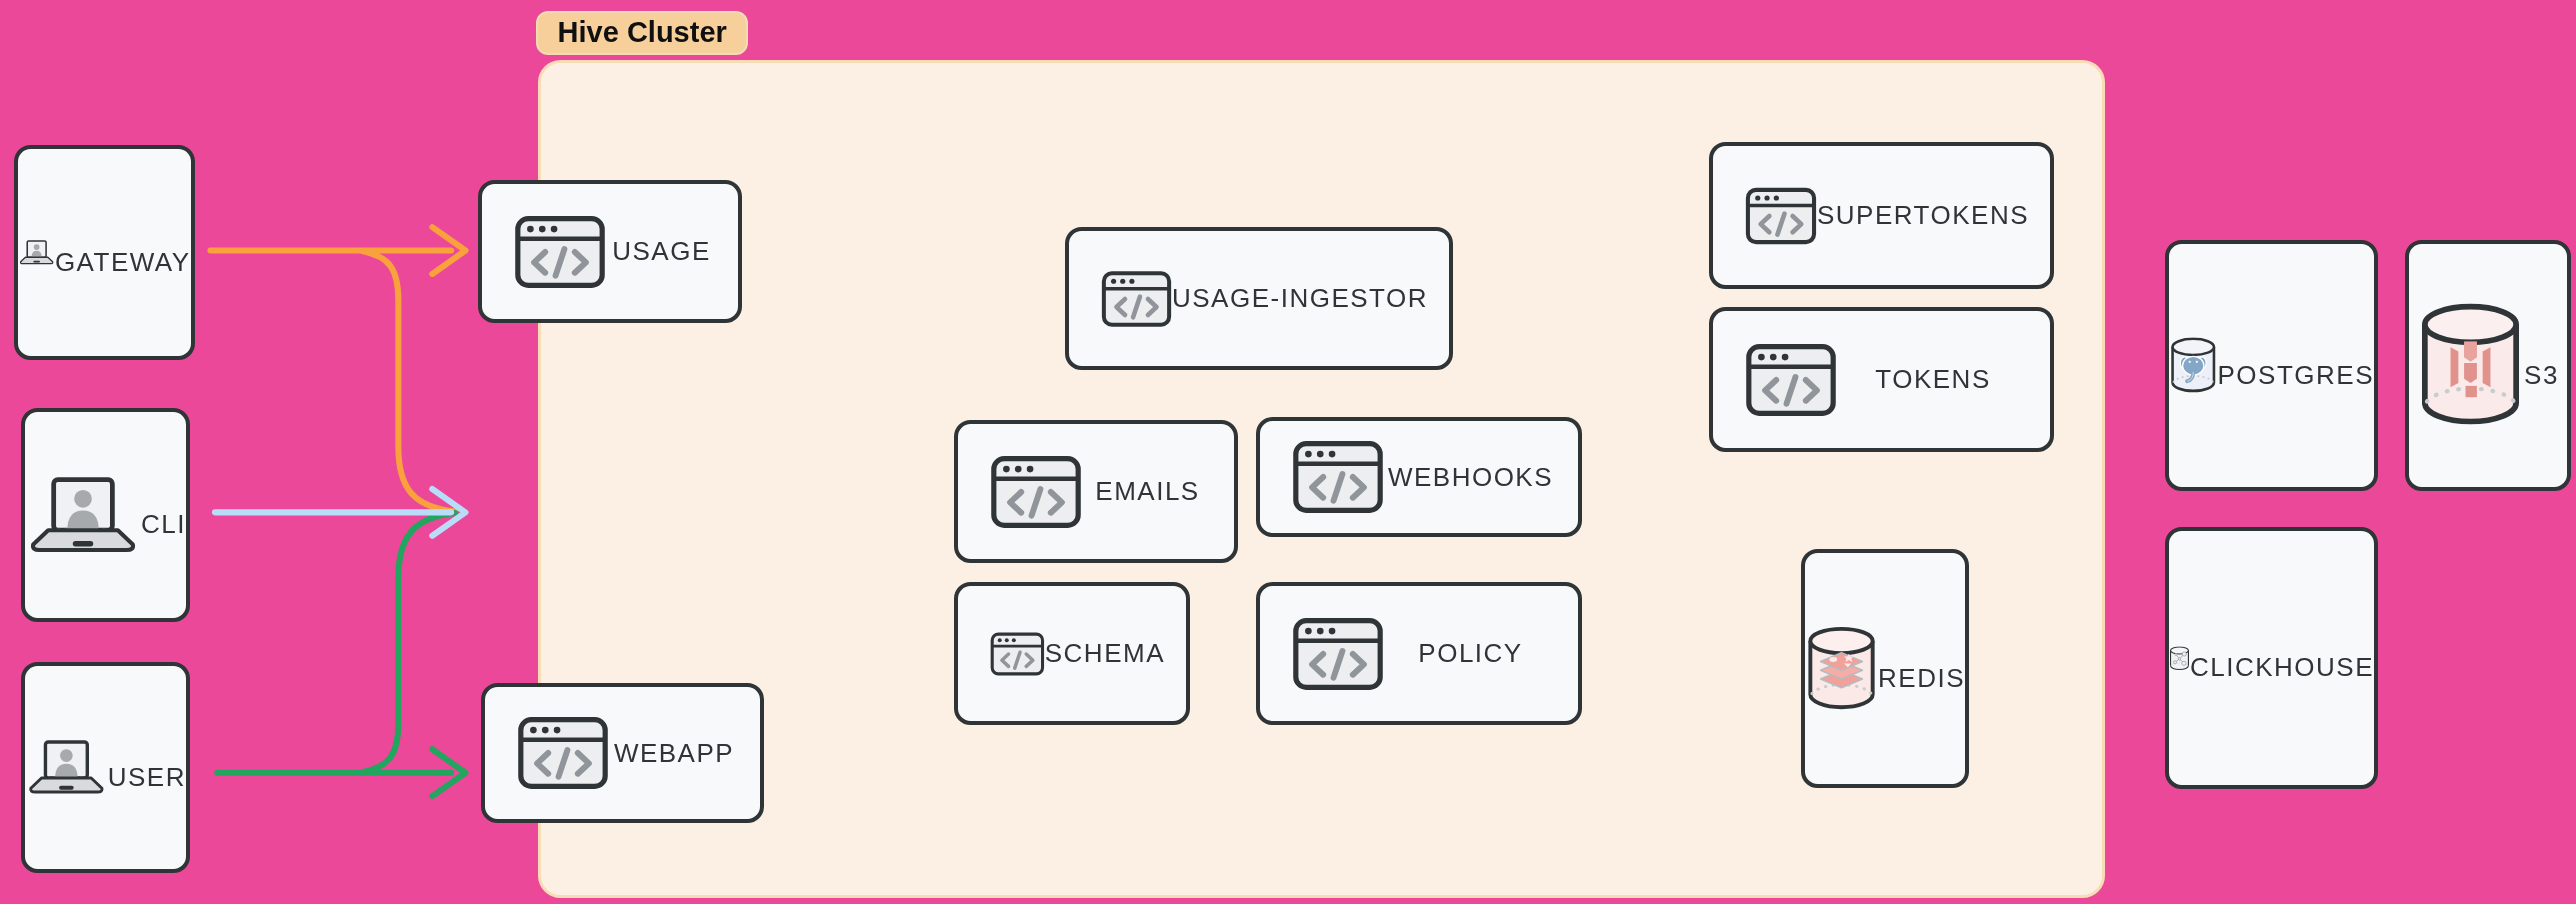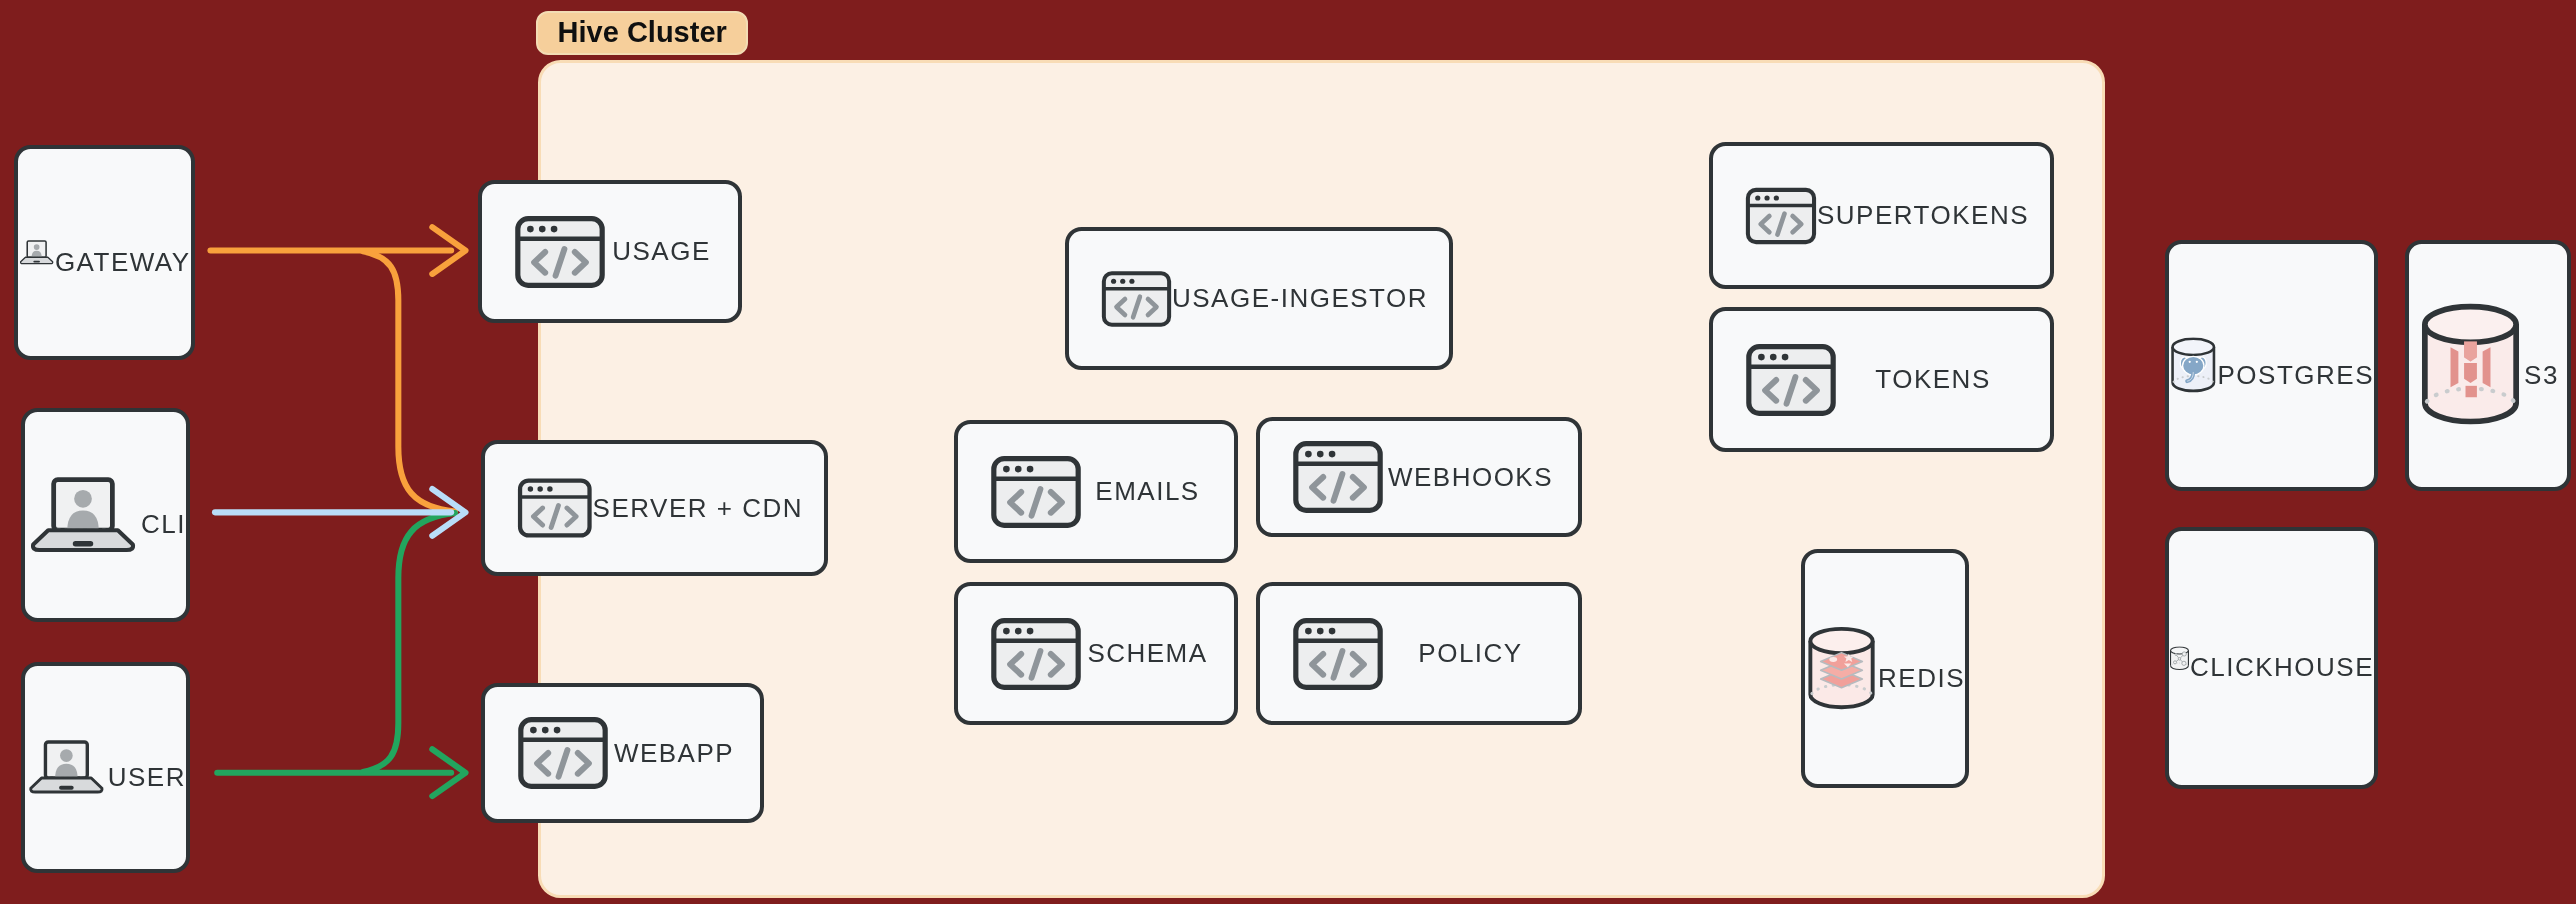--- a/index.html
+++ b/index.html
@@ -1,16 +1,16 @@
 <!DOCTYPE html>
 <html style="font-size:12px"><head>
 <meta charset="utf-8">
 <style>
   html,body{margin:0;padding:0;background:#000;}
-  #stage{position:relative;width:2576px;height:904px;background:#7f1d1d;overflow:hidden;
+  #stage{position:relative;width:2576px;height:904px;background:#ec4899;overflow:hidden;
          font-family:"Liberation Sans",sans-serif;}
   
   .cluster{position:absolute;left:538px;top:60px;width:1567px;height:838px;
            background:#FCF0E4;border:3px solid #F8DCB6;border-radius:22.6px;z-index:0;box-sizing:border-box;}
   .badge{position:absolute;left:536px;top:10.6px;height:44px;padding:0 19.6px;display:flex;align-items:center;
          background:#F6CF9B;border:2.3px solid #F3DCB4;border-radius:12px;
          font-size:29px;font-weight:700;color:#101010;z-index:3;box-sizing:border-box;}
   
   .node{position:absolute;box-sizing:border-box;background:#F8F9FA;border:4.5px solid #2F3437;
         border-radius:16.6px;display:flex;align-items:center;z-index:2;}
@@ -145,26 +145,20 @@
       </svg>
     <div class="label">USER</div>
   </div>
 
   <div class="node h" style="left:478px;top:180px;width:264px;height:143px">
     <svg width="92" height="74" viewBox="0 0 124 100">
         <use href="#sym-code-window"></use>
       </svg>
     <div class="label">USAGE</div>
   </div>
-  <div class="node h" style="left:481px;top:440px;width:347px;height:136px">
-    <svg width="92" height="74" viewBox="0 0 124 100">
-        <use href="#sym-code-window"></use>
-      </svg>
-    <div class="label">SERVER + CDN</div>
-  </div>
   <div class="node h" style="left:481px;top:683px;width:283px;height:140px">
     <svg width="92" height="74" viewBox="0 0 124 100">
         <use href="#sym-code-window"></use>
       </svg>
     <div class="label">WEBAPP</div>
   </div>
   <div class="node h" style="left:1065px;top:227px;width:388px;height:143px">
     <svg width="92" height="74" viewBox="0 0 124 100">
         <use href="#sym-code-window"></use>
       </svg>
@@ -175,21 +169,21 @@
         <use href="#sym-code-window"></use>
       </svg>
     <div class="label">EMAILS</div>
   </div>
   <div class="node h" style="left:1256px;top:417px;width:326px;height:120px">
     <svg width="92" height="74" viewBox="0 0 124 100">
         <use href="#sym-code-window"></use>
       </svg>
     <div class="label">WEBHOOKS</div>
   </div>
-  <div class="node h" style="left:954px;top:582px;width:284px;height:143px">
+  <div class="node h" style="left:954px;top:582px;width:236px;height:143px">
     <svg width="92" height="74" viewBox="0 0 124 100">
         <use href="#sym-code-window"></use>
       </svg>
     <div class="label">SCHEMA</div>
   </div>
   <div class="node h" style="left:1256px;top:582px;width:326px;height:143px">
     <svg width="92" height="74" viewBox="0 0 124 100">
         <use href="#sym-code-window"></use>
       </svg>
     <div class="label">POLICY</div>

